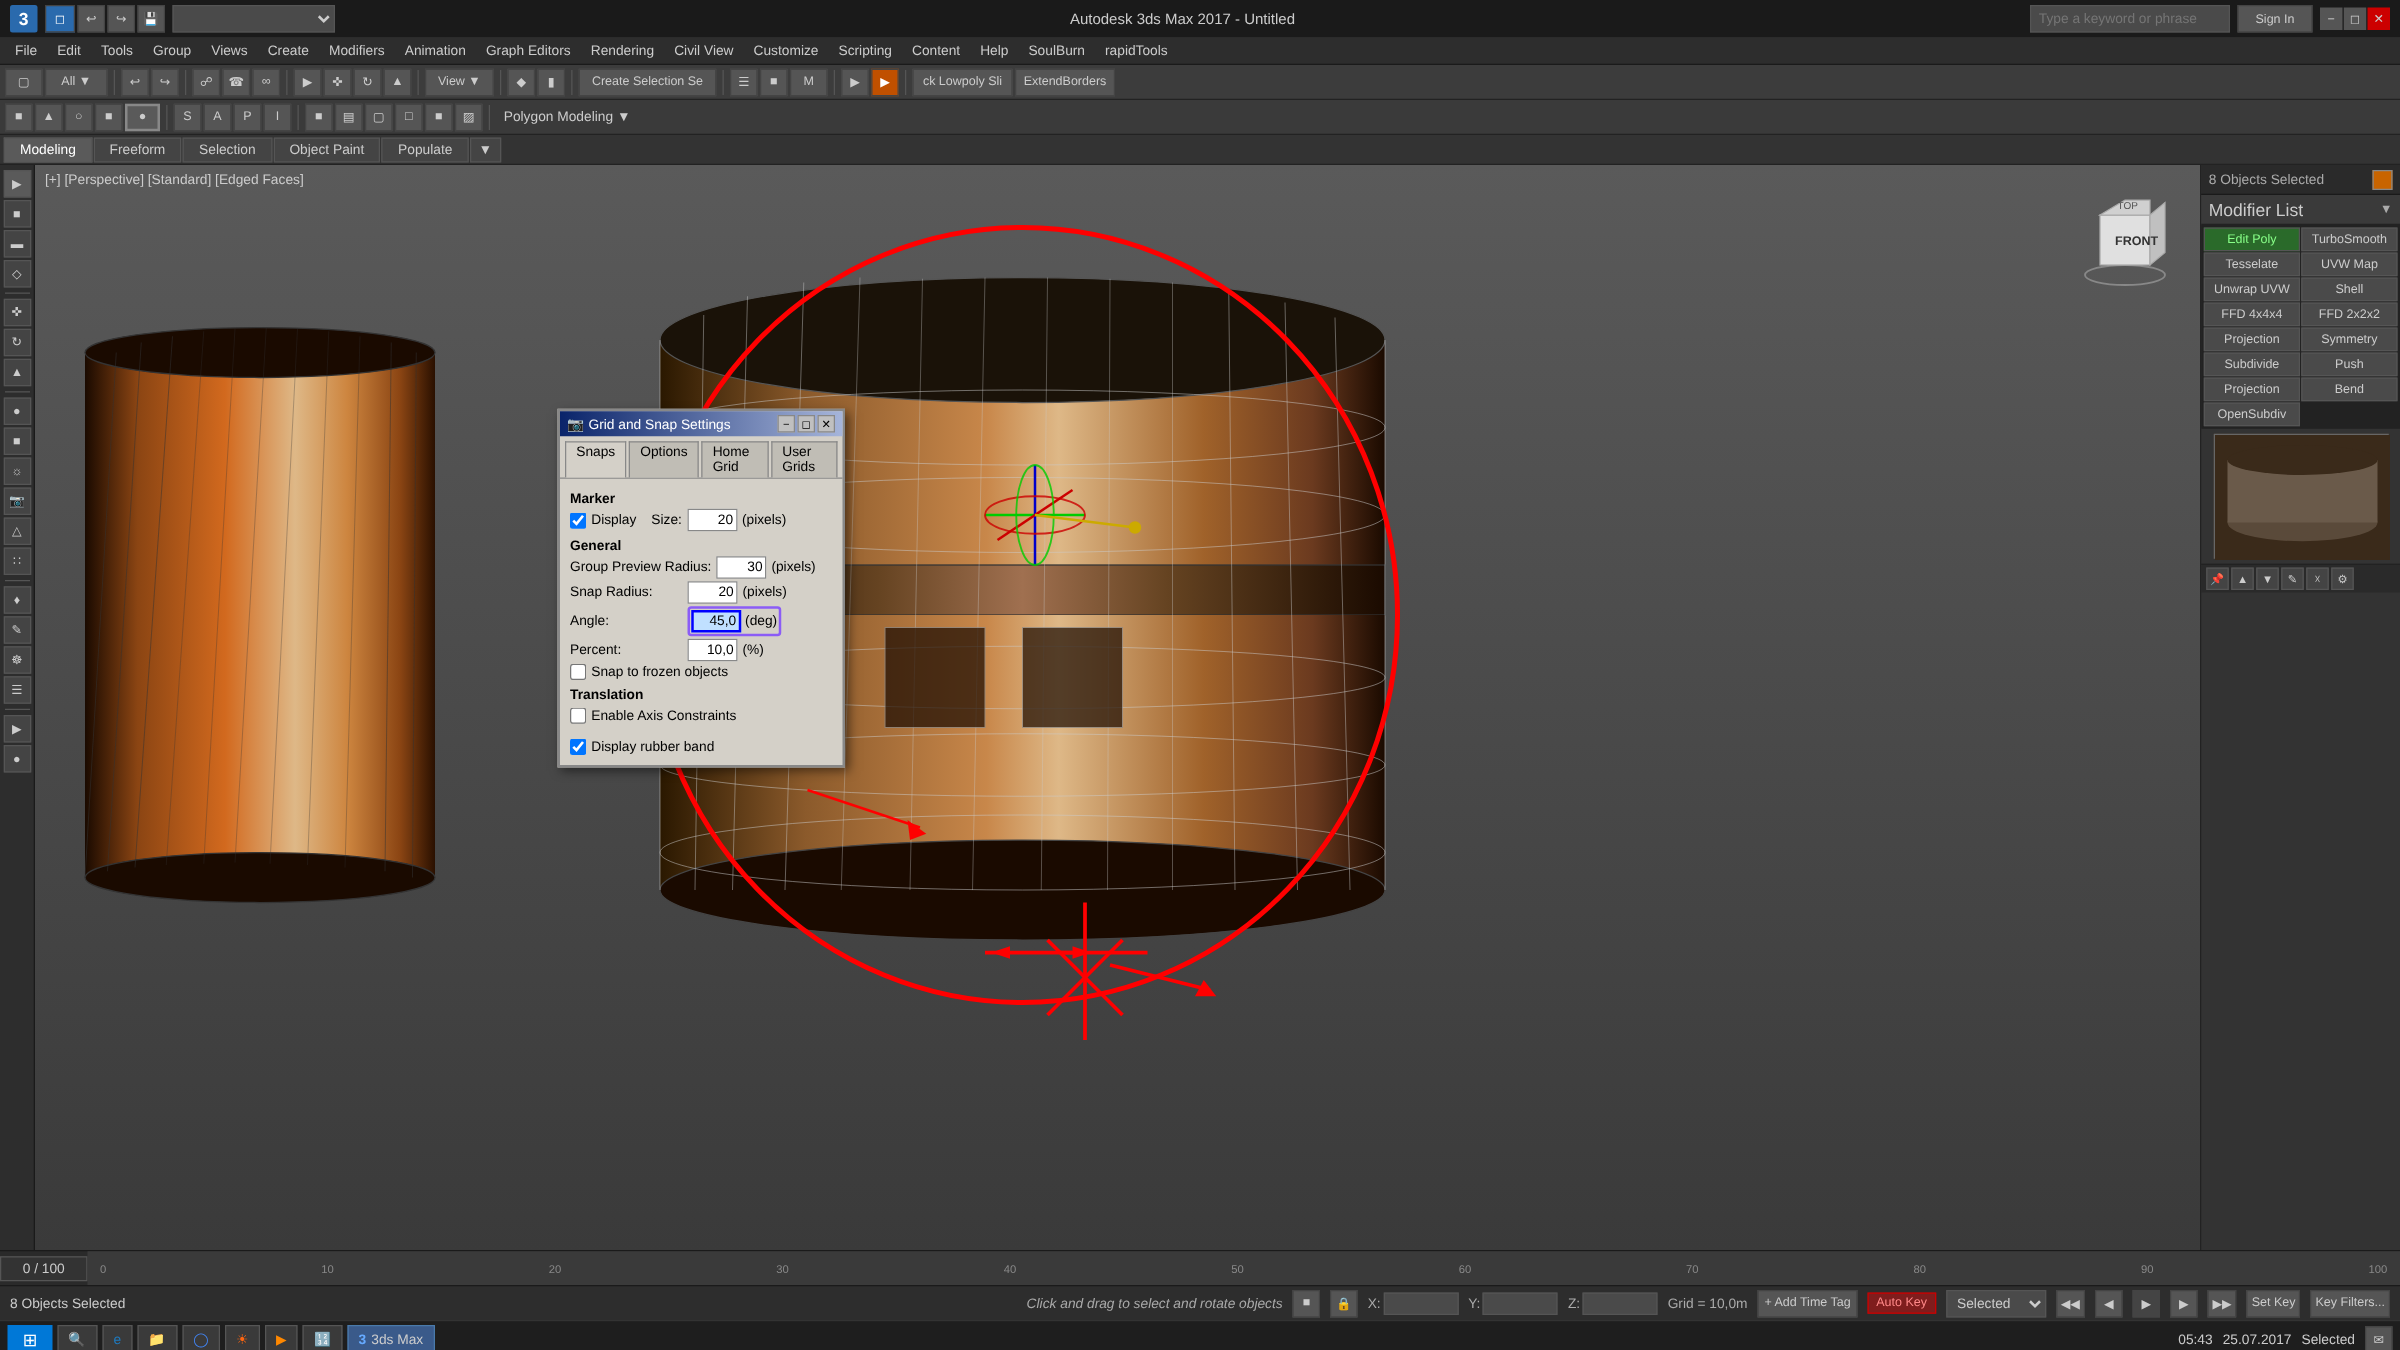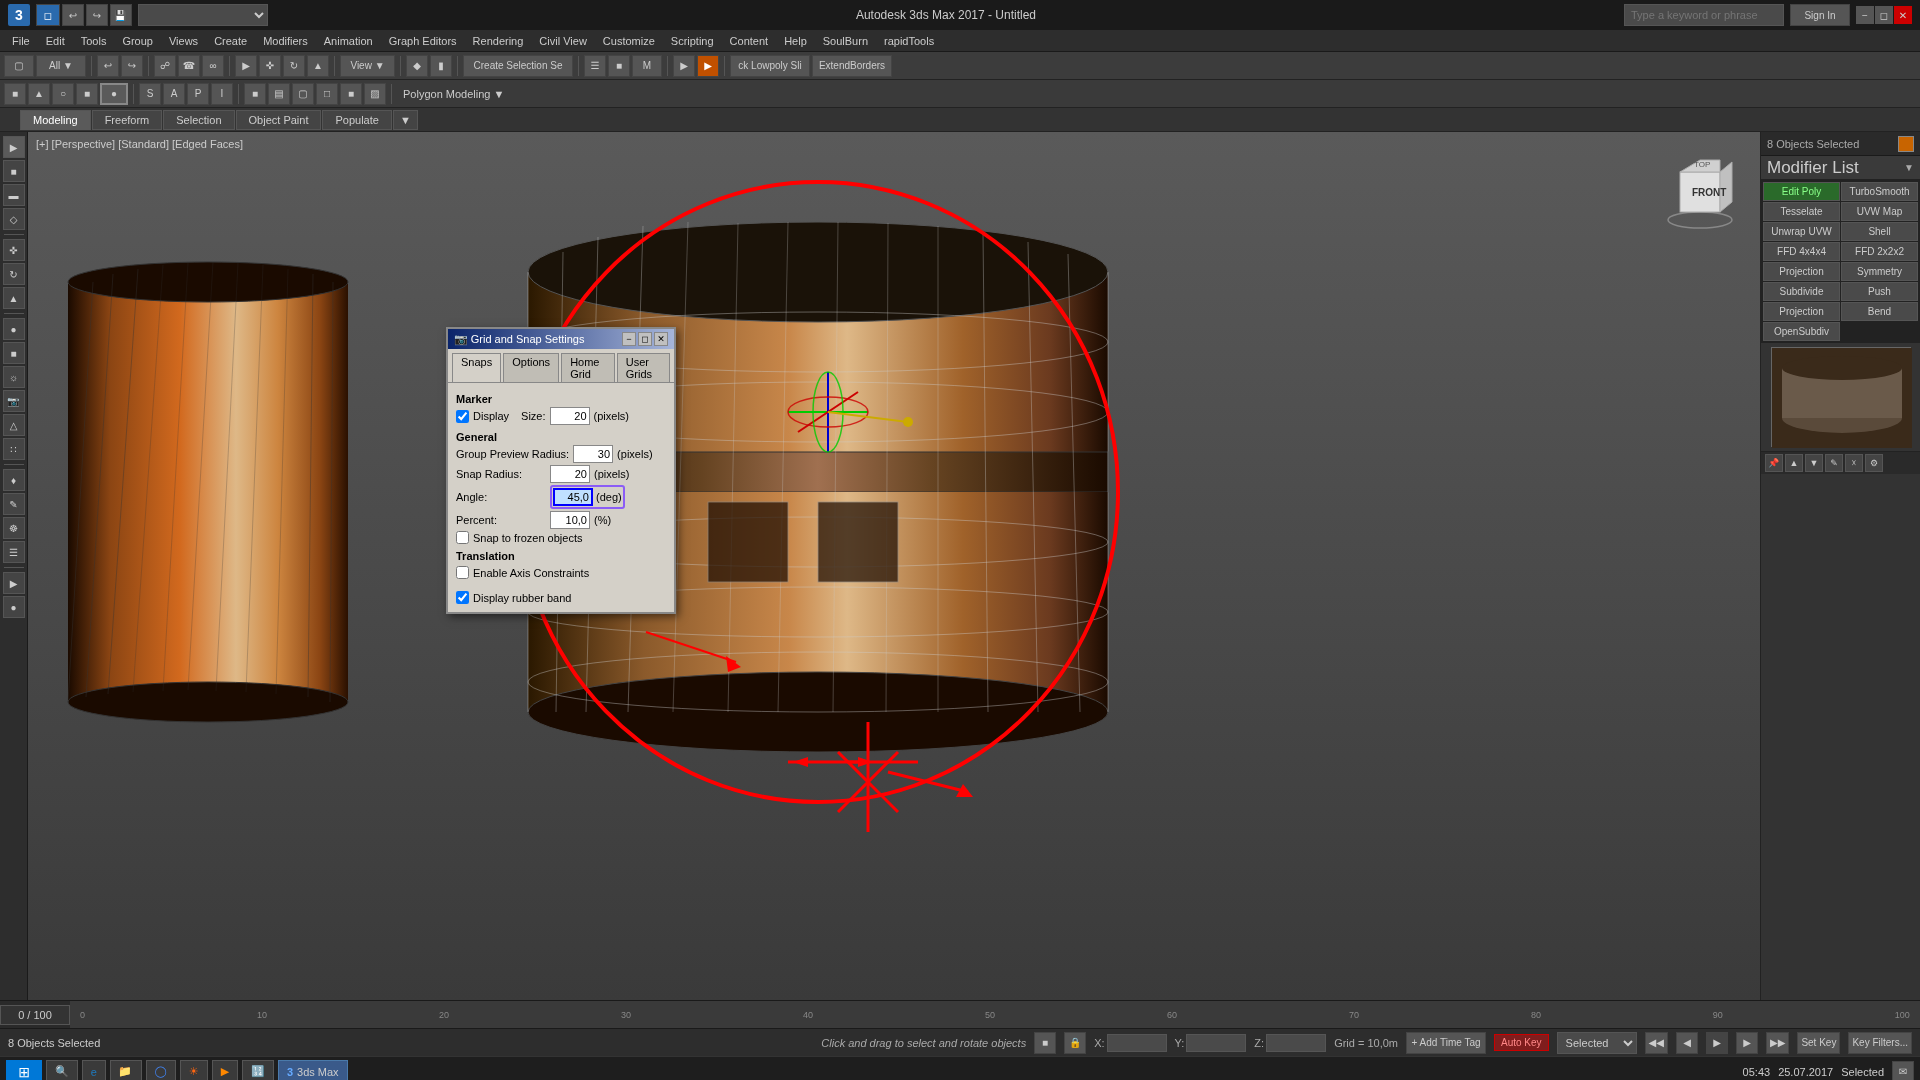--- a/index.html
+++ b/index.html
@@ -57,21 +57,21 @@
       border-bottom: 1px solid #222;
       flex-wrap: wrap;
     }
 
     
     #modetabs {
       height: 24px;
       background: #333;
       display: flex;
       align-items: center;
-      padding: 0 20px;
+      padding: 0 3px;
       gap: 1px;
       border-bottom: 1px solid #222;
     }
     .mode-tab { padding: 3px 12px; background: #444; color: #ccc; cursor: pointer; font-size: 11px; border: 1px solid #555; }
     .mode-tab.active { background: #5a5a5a; color: white; border-bottom: 1px solid #5a5a5a; }
     .mode-more { padding: 3px 6px; background: #444; color: #ccc; cursor: pointer; font-size: 11px; border: 1px solid #555; }
 
     
     #main {
       display: flex;
@@ -168,21 +168,21 @@
     .rp-color { width: 16px; height: 16px; background: #c86400; border: 1px solid #888; cursor: pointer; }
     .modifier-list-header {
       height: 24px;
       background: #3a3a3a;
       display: flex;
       align-items: center;
       justify-content: space-between;
       padding: 0 6px;
       border-bottom: 1px solid #222;
     }
-    .modifier-list-label { font-size: 17px; color: #ccc; }
+    .modifier-list-label { font-size: 14px; color: #ccc; }
     .modifier-list-arrow { font-size: 10px; color: #aaa; cursor: pointer; }
     .modifier-grid {
       display: grid;
       grid-template-columns: 1fr 1fr;
       gap: 1px;
       padding: 2px;
       background: #222;
     }
     .mod-btn {
       padding: 3px 4px;

